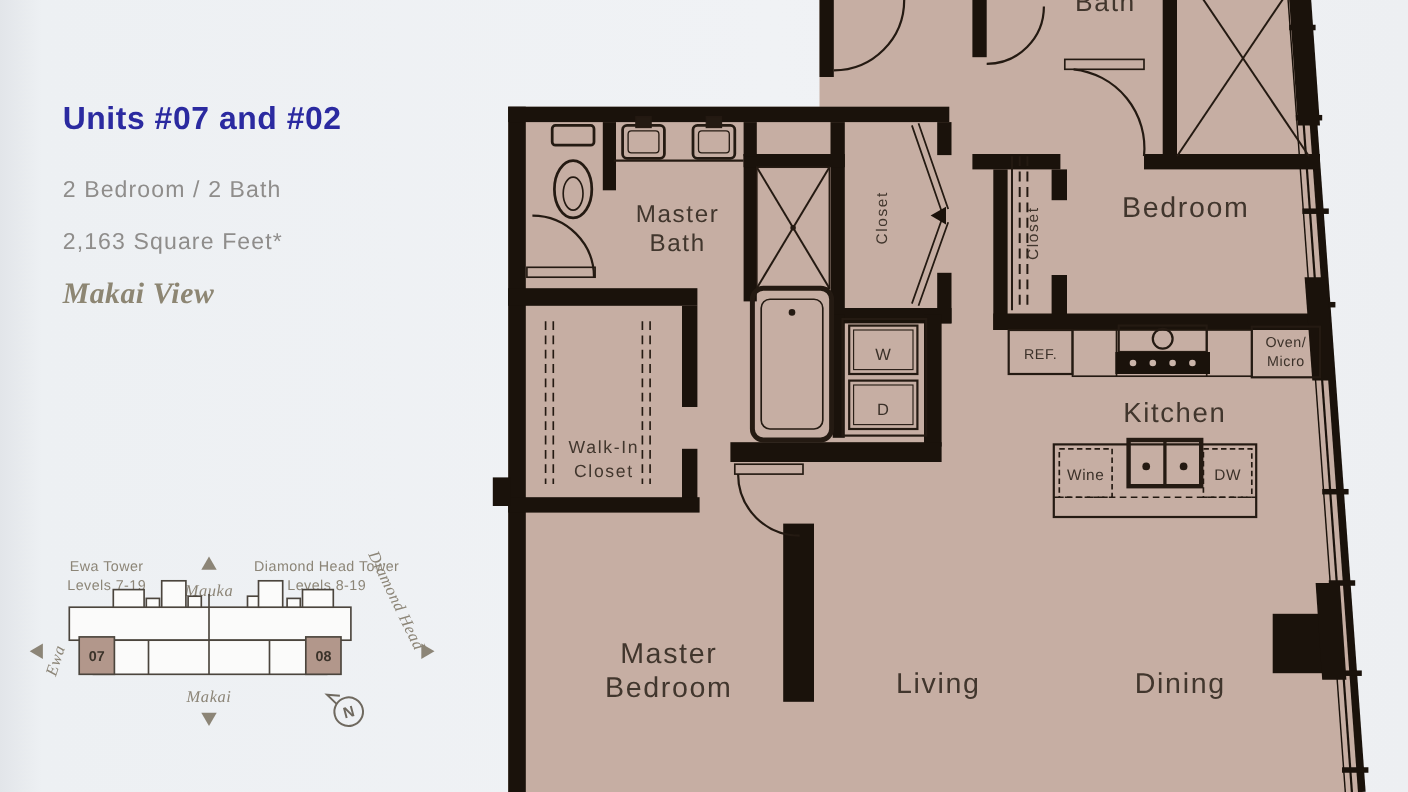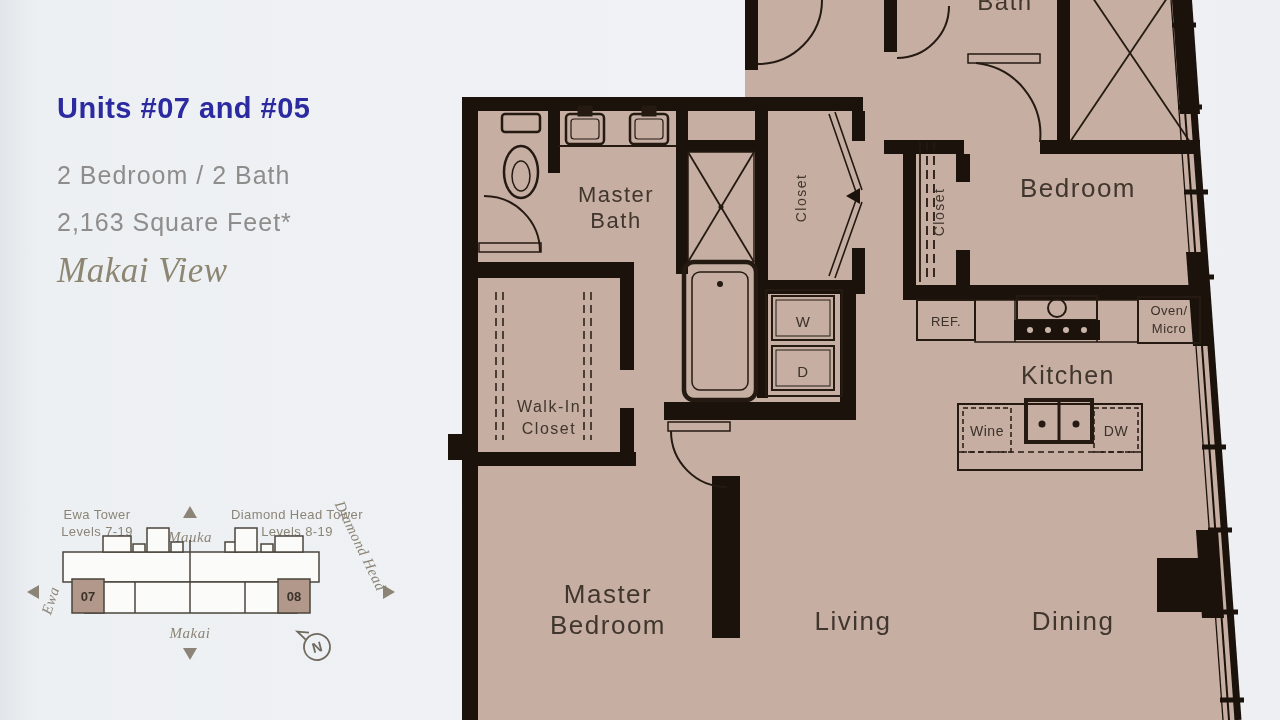--- a/index.html
+++ b/index.html
@@ -2,41 +2,41 @@
 <html><head>
 <meta charset="utf-8">
 <style>
   html,body{margin:0;padding:0;}
   .page{position:relative;width:1280px;height:720px;overflow:hidden;
     background:linear-gradient(90deg,#e2e5e9 0%,#edf0f3 3%,#f0f2f5 55%,#edeff2 100%);
     font-family:"Liberation Sans",sans-serif;}
   .info{position:absolute;left:57px;top:0;}
   .info-title{position:absolute;left:0;top:92px;width:420px;
     font-size:29px;font-weight:bold;letter-spacing:.5px;color:#2b2aa0;white-space:nowrap;}
-  .spec{position:absolute;left:0;width:420px;font-size:25px;font-weight:400;
+  .spec{position:absolute;left:0;width:420px;font-size:21px;font-weight:400;
     letter-spacing:1px;color:#8f8d8b;white-space:nowrap;}
   .spec1{top:161px;}
   .spec2{top:208px;}
   .view-line{position:absolute;left:0;top:251px;width:420px;
-    font-family:"Liberation Serif",serif;font-style:italic;font-size:35px;
-    color:#8d8673;letter-spacing:.5px;white-space:nowrap;}
+    font-family:"Liberation Serif",serif;font-style:italic;font-size:27px;
+    color:#8d8673;letter-spacing:.5px;white-space:nowrap;font-weight:bold;}
   svg text{font-family:"Liberation Sans",sans-serif;}
   .rm{fill:#41362d;letter-spacing:1.5px;text-anchor:middle;}
   .sm{fill:#3b3129;letter-spacing:.5px;text-anchor:middle;}
   .loc-t{fill:#8c8577;letter-spacing:.4px;text-anchor:middle;font-size:13px;}
   .loc-i{fill:#8c8577;font-family:"Liberation Serif",serif;font-style:italic;
     font-size:15px;text-anchor:middle;letter-spacing:.5px;}
 </style>
 </head>
 <body>
 
 <div class="page">
 
   <div class="info">
-    <div class="info-title">Units #07 and #05</div>
+    <div class="info-title">Units #07 and #02</div>
     <div class="spec spec1">2 Bedroom / 2 Bath</div>
     <div class="spec spec2">2,163 Square Feet*</div>
     <div class="view-line">Makai View</div>
   </div>
 
   <svg style="position:absolute;left:0;top:0;" width="1280" height="720" viewBox="0 0 1280 720">
 
     <polygon points="462,97 745,97 745,0 1186,0 1238,720 462,720" fill="#c6aea3"></polygon>
 
     <g stroke="#1a120b">

